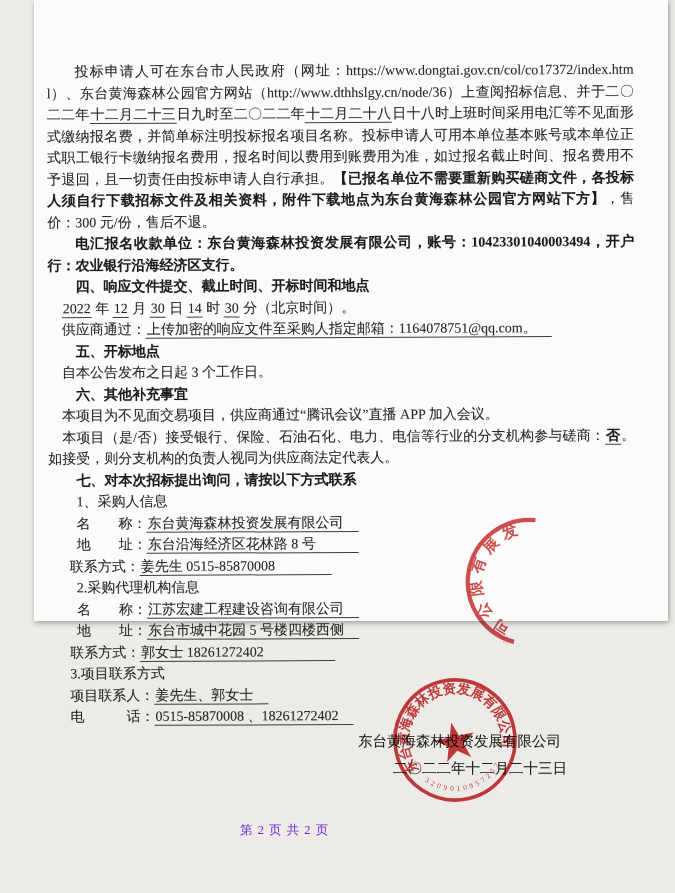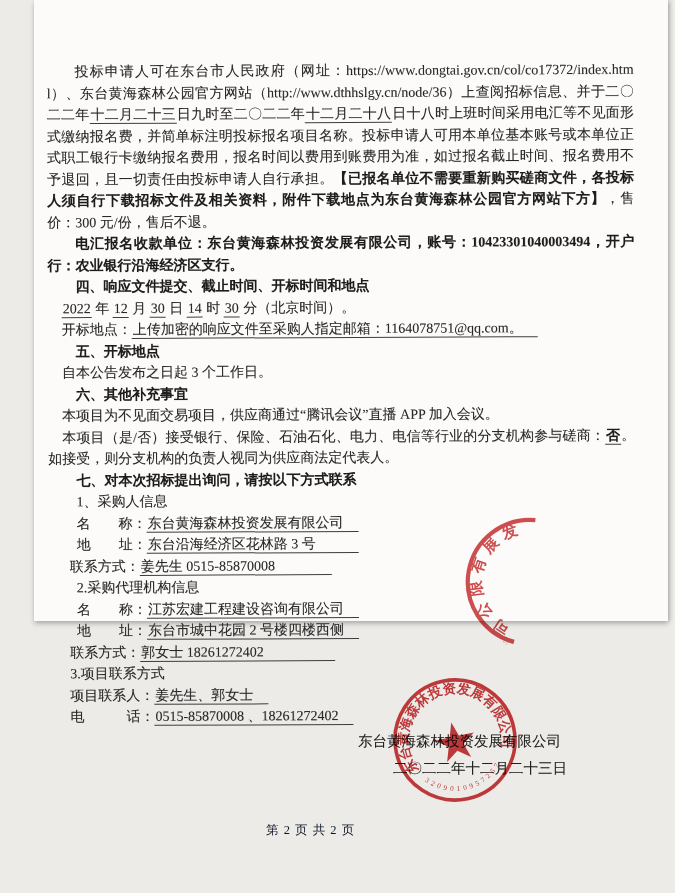--- a/index.html
+++ b/index.html
@@ -27,55 +27,55 @@
   .ind2{text-indent:2em}
   .b{font-weight:700;color:#1c1c1c;}
   .u{border-bottom:1.1px solid #3d3d3d;padding:0 1px 1px 1px;}
   .signature{
     position:absolute;left:324px;top:728px;z-index:1;
     font-size:14.5px;line-height:27px;color:#1f1f1f;
     text-shadow:0.3px 0.3px 0.3px rgba(0,0,0,.22);
   }
   .sig-date{margin-left:35px;}
   .footer{
-    position:absolute;left:232px;top:822px;z-index:1;
-    font-size:12.5px;color:#0f172a;letter-spacing:1px;
+    position:absolute;left:206px;top:822px;z-index:1;
+    font-size:12.5px;color:#6d28d9;letter-spacing:1px;
   }
   .stamp{position:absolute;mix-blend-mode:multiply;pointer-events:none;z-index:2;}
   .stamp-full{left:348px;top:667px;opacity:.9;}
   .stamp-partial{left:421px;top:507px;opacity:.82;}
   .stamp .ring{fill:none;stroke:var(--seal);}
   .stamp .arcpath{fill:none;stroke:none;}
   .stamp text{fill:var(--seal);}
   .stamp polygon{fill:var(--seal);}
 </style>
 </head>
 <body>
 
 <div class="page">
 
   <div class="content">
       <div class="para ind2"><span>投标申请人可在东台市人民政府（网址：https://www.dongtai.gov.cn/col/co17372/index.html）、东台黄海森林公园官方网站（http://www.dthhslgy.cn/node/36）上查阅招标信息、并于二〇二二年</span><span class="u">十二月二十三</span><span>日九时至二〇二二年</span><span class="u">十二月二十八</span><span>日十八时上班时间采用电汇等不见面形式缴纳报名费，并简单标注明投标报名项目名称。投标申请人可用本单位基本账号或本单位正式职工银行卡缴纳报名费用，报名时间以费用到账费用为准，如过报名截止时间、报名费用不予退回，且一切责任由投标申请人自行承担。</span><span class="b">【已报名单位不需要重新购买磋商文件，各投标人须自行下载招标文件及相关资料，附件下载地点为东台黄海森林公园官方网站下方】</span><span>，售价：300 元/份，售后不退。</span></div>
       <div class="para ind2"><span class="b">电汇报名收款单位：东台黄海森林投资发展有限公司，账号：10423301040003494，开户行：农业银行沿海经济区支行。</span></div>
       <div class="para ind2"><span class="b">四、响应文件提交、截止时间、开标时间和地点</span></div>
       <div class="para ind1"><span class="u">2022</span><span> 年 </span><span class="u">12</span><span> 月 </span><span class="u">30</span><span> 日 </span><span class="u">14</span><span> 时 </span><span class="u">30</span><span> 分（北京时间）。</span></div>
-      <div class="para ind1"><span>开标地点：</span><span class="u">上传加密的响应文件至采购人指定邮箱：1164078751@qq.com。　</span></div>
+      <div class="para ind1"><span>供应商通过：</span><span class="u">上传加密的响应文件至采购人指定邮箱：1164078751@qq.com。　</span></div>
       <div class="para ind2"><span class="b">五、开标地点</span></div>
       <div class="para ind1"><span>自本公告发布之日起 3 个工作日。</span></div>
       <div class="para ind2"><span class="b">六、其他补充事宜</span></div>
       <div class="para ind1"><span>本项目为不见面交易项目，供应商通过“腾讯会议”直播 APP 加入会议。</span></div>
       <div class="para ind1"><span>本项目（是/否）接受银行、保险、石油石化、电力、电信等行业的分支机构参与磋商：</span><span class="b u">否</span><span>。如接受，则分支机构的负责人视同为供应商法定代表人。</span></div>
       <div class="para ind2"><span class="b">七、对本次招标提出询问，请按以下方式联系</span></div>
       <div class="para ind2"><span>1、采购人信息</span></div>
       <div class="para ind2"><span>名　　称：</span><span class="u">东台黄海森林投资发展有限公司　</span></div>
-      <div class="para ind2"><span>地　　址：</span><span class="u">东台沿海经济区花林路 3 号　　　</span></div>
+      <div class="para ind2"><span>地　　址：</span><span class="u">东台沿海经济区花林路 8 号　　　</span></div>
       <div class="para ind15"><span>联系方式：</span><span class="u">姜先生 0515-85870008　　　　</span></div>
       <div class="para ind2"><span>2.采购代理机构信息</span></div>
       <div class="para ind2"><span>名　　称：</span><span class="u">江苏宏建工程建设咨询有限公司　</span></div>
-      <div class="para ind2"><span>地　　址：</span><span class="u">东台市城中花园 2 号楼四楼西侧　</span></div>
+      <div class="para ind2"><span>地　　址：</span><span class="u">东台市城中花园 5 号楼四楼西侧　</span></div>
       <div class="para ind15"><span>联系方式：</span><span class="u">郭女士 18261272402　　　　　</span></div>
       <div class="para ind15"><span>3.项目联系方式</span></div>
       <div class="para ind15"><span>项目联系人：</span><span class="u">姜先生、郭女士　</span></div>
       <div class="para ind15"><span>电　　　话：</span><span class="u">0515-85870008 、18261272402　</span></div>
     </div>
 
   <div class="signature">
     <div>东台黄海森林投资发展有限公司</div>
     <div class="sig-date">二〇二二年十二月二十三日</div>
   </div>

